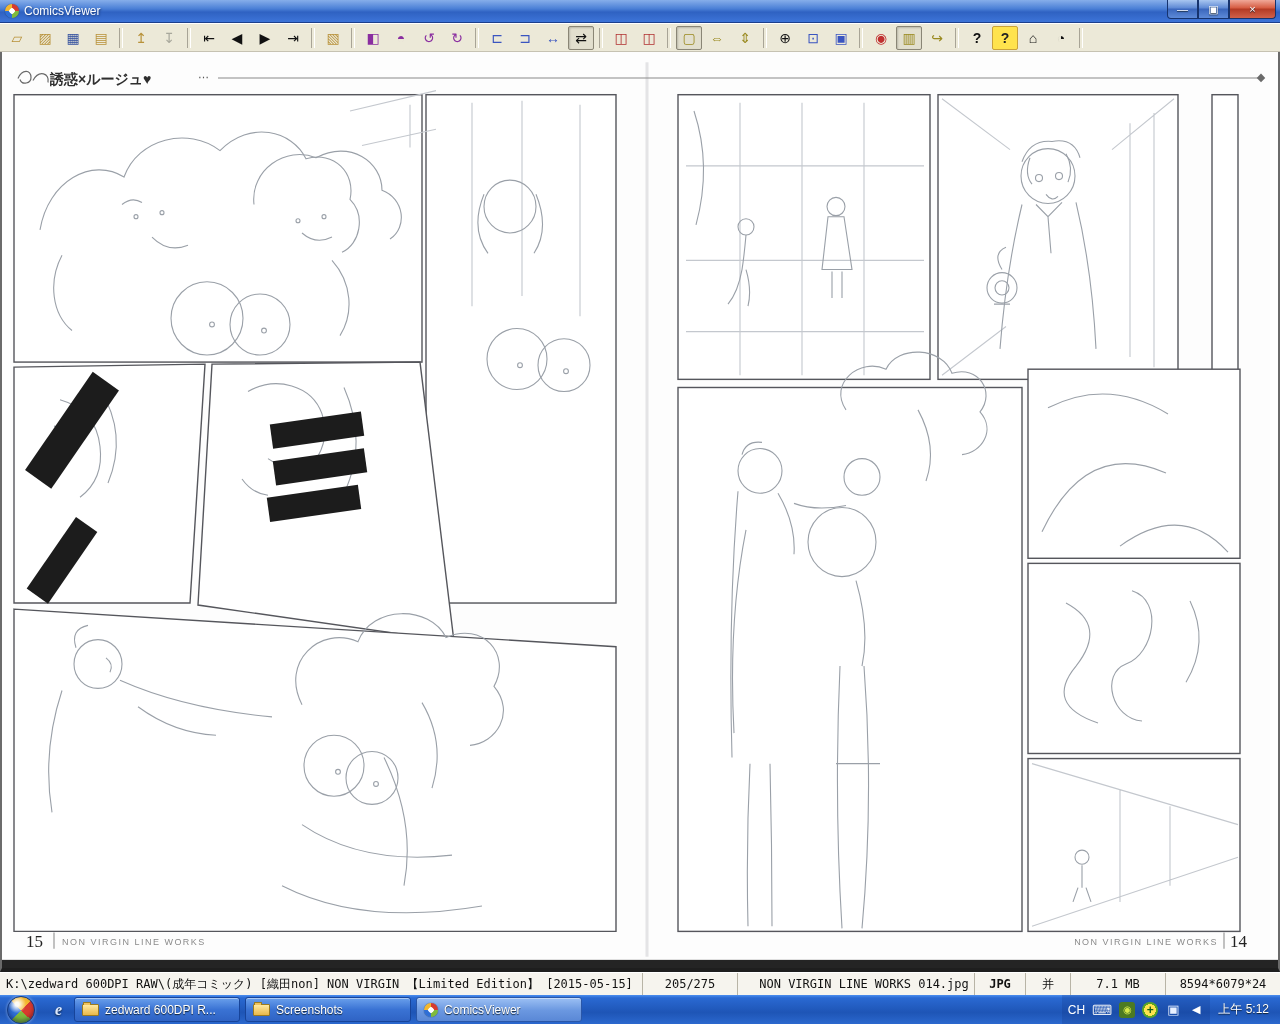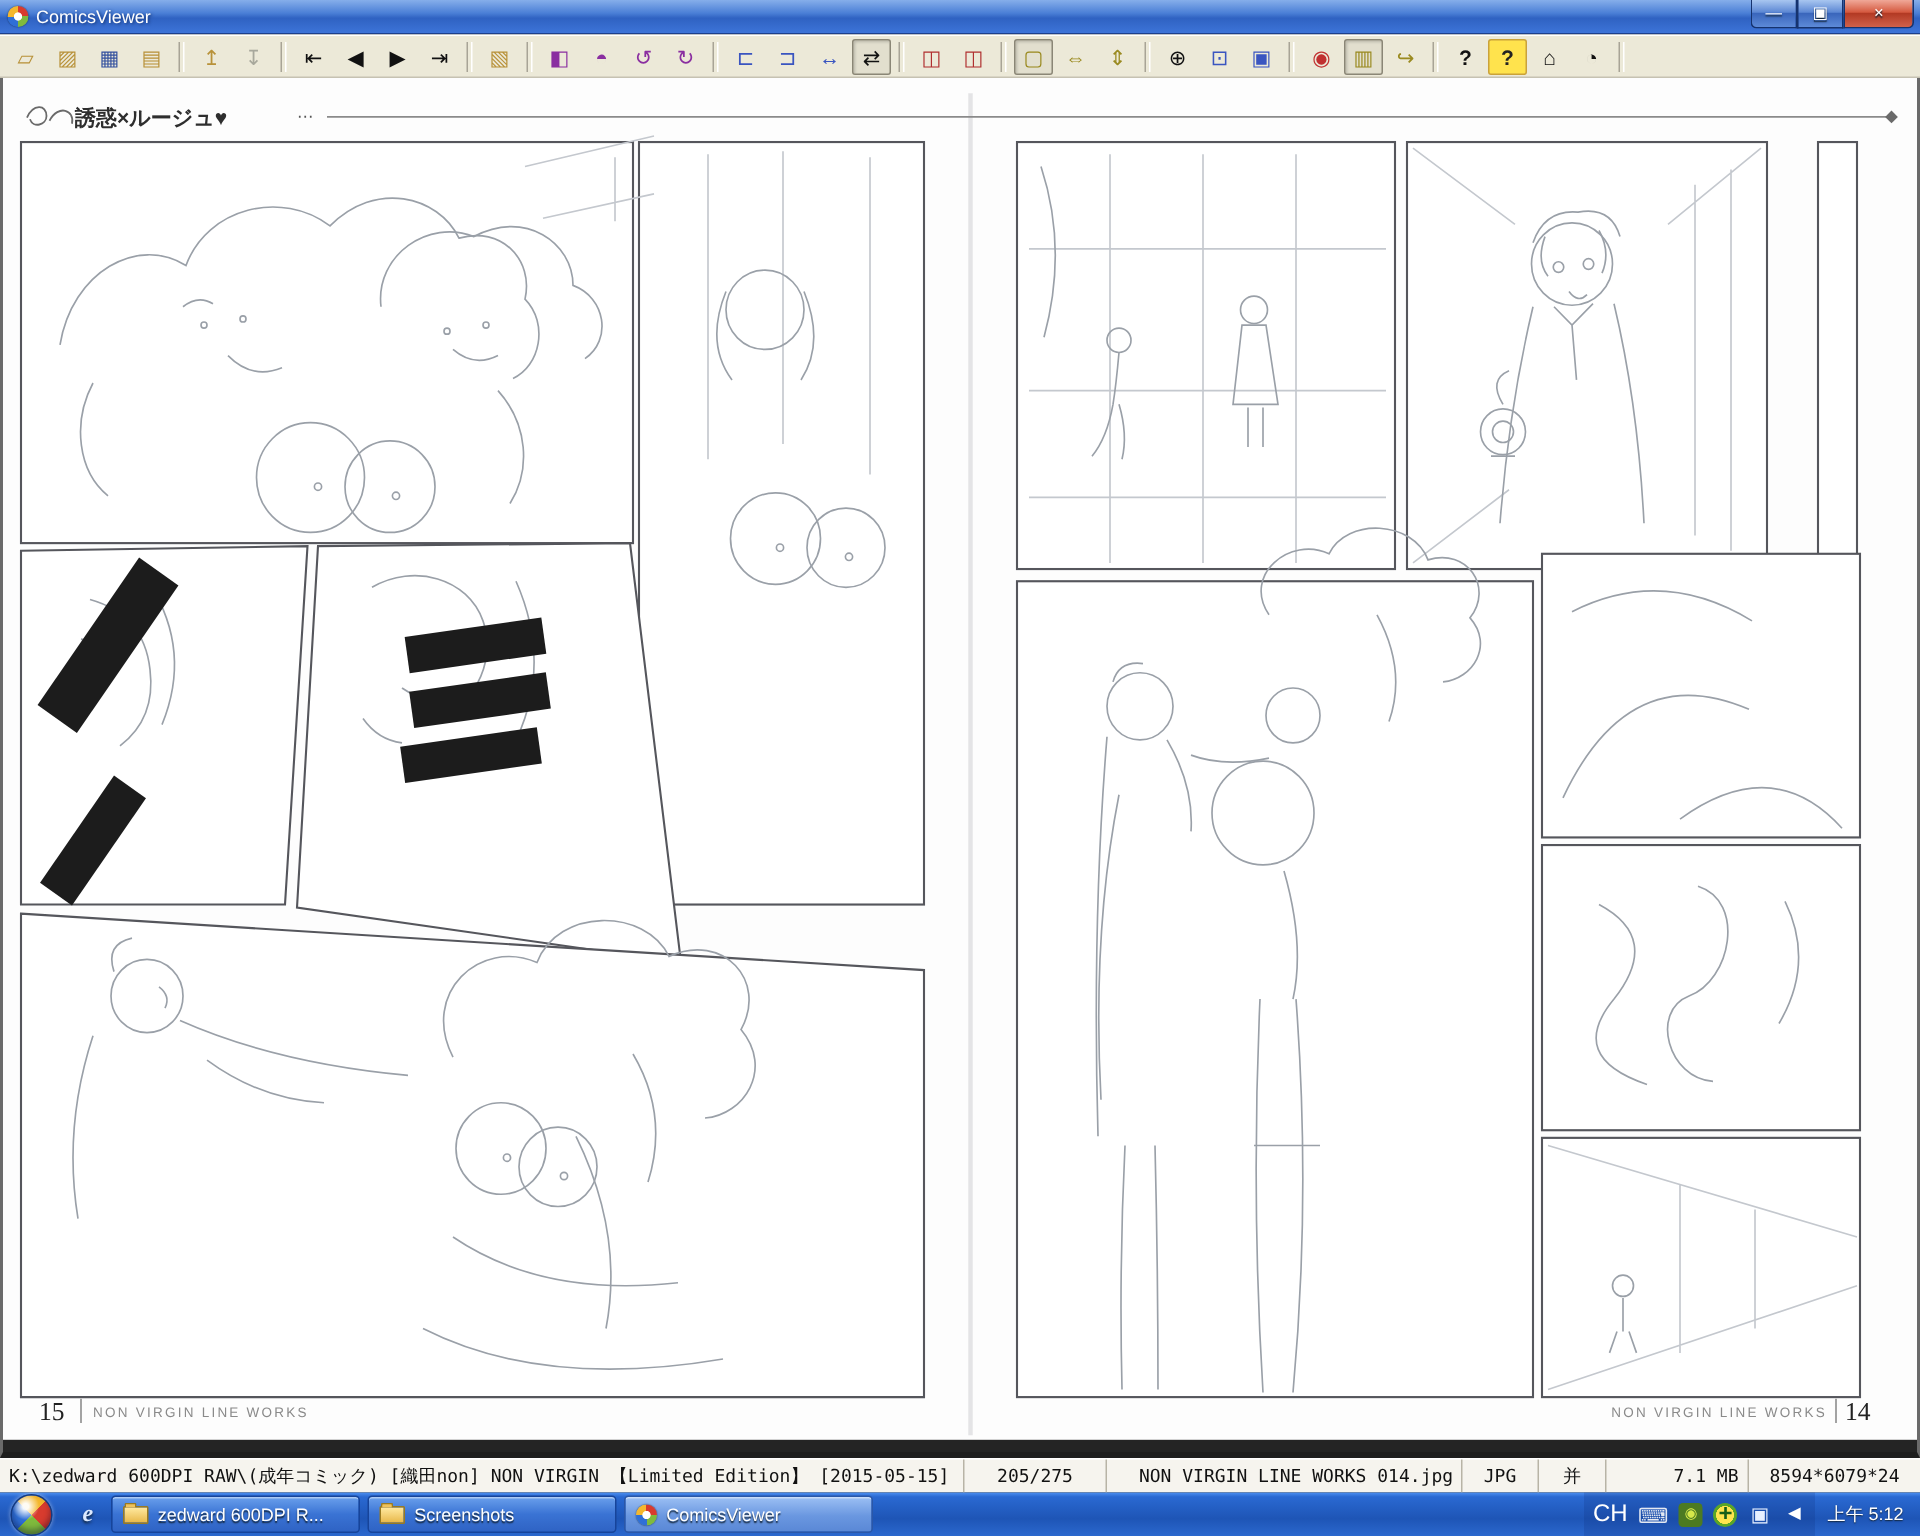--- a/index.html
+++ b/index.html
@@ -47,23 +47,23 @@
   .viewport svg{position:absolute;inset:0;width:100%;height:100%;}
 
   
   .statusbar{height:22px;flex:0 0 22px;background:#f6f4ee;display:flex;align-items:stretch;
     font-family:"DejaVu Sans Mono",monospace;font-size:12px;color:#111;border-top:1px solid #fff;}
   .sf{display:flex;align-items:center;padding:0 6px;white-space:nowrap;overflow:hidden;
     border-right:1px solid #b8b4a6;}
   .sf[data-name="status-path"]{flex:1;}
   .sf[data-name="status-page-index"]{width:82px;justify-content:center;}
   .sf[data-name="status-filename"]{width:208px;justify-content:center;margin-left:16px;}
-  .sf[data-name="status-format"]{width:38px;justify-content:center;}
+  .sf[data-name="status-format"]{width:38px;justify-content:center;font-weight:bold;}
   .sf[data-name="status-merge-mode"]{width:32px;justify-content:center;}
-  .sf[data-name="status-filesize"]{width:82px;justify-content:flex-end;}
+  .sf[data-name="status-filesize"]{width:82px;justify-content:center;}
   .sf[data-name="status-dimensions"]{width:102px;justify-content:center;border-right:none;}
 
   
   .taskbar{height:29px;flex:0 0 29px;display:flex;align-items:center;gap:4px;padding:0 3px;
     background:linear-gradient(180deg,#4c8ff0 0%,#2a69d2 10%,#1e55b6 60%,#2b68ce 100%);}
   .orb{width:26px;height:26px;border-radius:50%;flex:0 0 26px;margin:0 4px;
     background:radial-gradient(circle at 35% 28%,rgba(255,255,255,.95) 0 2px,rgba(255,255,255,0) 9px),
       conic-gradient(from 45deg,#d83b2e 0 25%,#7fba3d 25% 50%,#2f6fd6 50% 75%,#f4b72e 75% 100%);
     border:1px solid #153a80;box-shadow:inset 0 -3px 4px rgba(0,0,40,.4),0 0 3px rgba(255,255,255,.5);}
   .quicklaunch{display:flex;align-items:center;margin:0 8px 0 12px;}
@@ -77,21 +77,21 @@
   .folder{width:15px;height:10px;flex:0 0 15px;position:relative;border-radius:1px;
     background:linear-gradient(180deg,#ffe9a0,#e8b84a);border:1px solid #9a7a20;}
   .folder::before{content:"";position:absolute;top:-3px;left:0px;width:6px;height:2px;
     background:#eec25c;border:1px solid #9a7a20;border-bottom:none;border-radius:1px 1px 0 0;}
   .taskbtn .appicon{display:none;}
   .taskbtn[data-icon="app"] .appicon{display:block;}
   .tlabel{overflow:hidden;text-overflow:ellipsis;}
   .tray{margin-left:auto;display:flex;align-items:center;gap:7px;padding:0 6px;
     background:rgba(10,40,110,.18);height:100%;}
   .tray-item{min-width:16px;height:16px;display:flex;align-items:center;justify-content:center;
-    color:#fff;font-size:16px;line-height:1;}
+    color:#fff;font-size:12px;line-height:1;}
   .clock{color:#fff;font-size:12px;padding:0 8px 0 4px;text-shadow:0 1px 1px #123;white-space:nowrap;}
 
   
   .svg-header{font:bold 14px "Liberation Sans",sans-serif;fill:#2e2e2e;}
   .svg-pagenum{font:17px "Liberation Serif",serif;fill:#222;}
   .svg-footerlabel{font:9px "Liberation Sans",sans-serif;fill:#8a8a8a;letter-spacing:1.5px;}
 </style>
 </head>
 <body>
 

